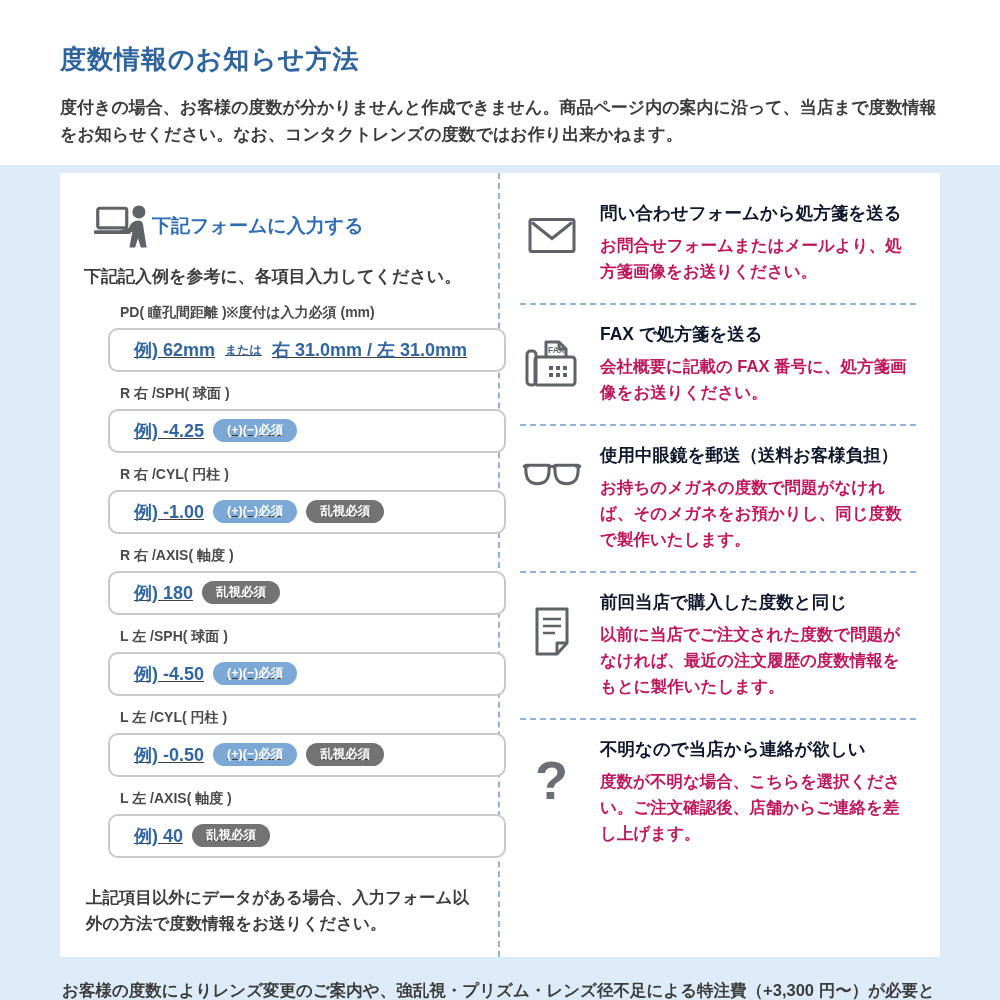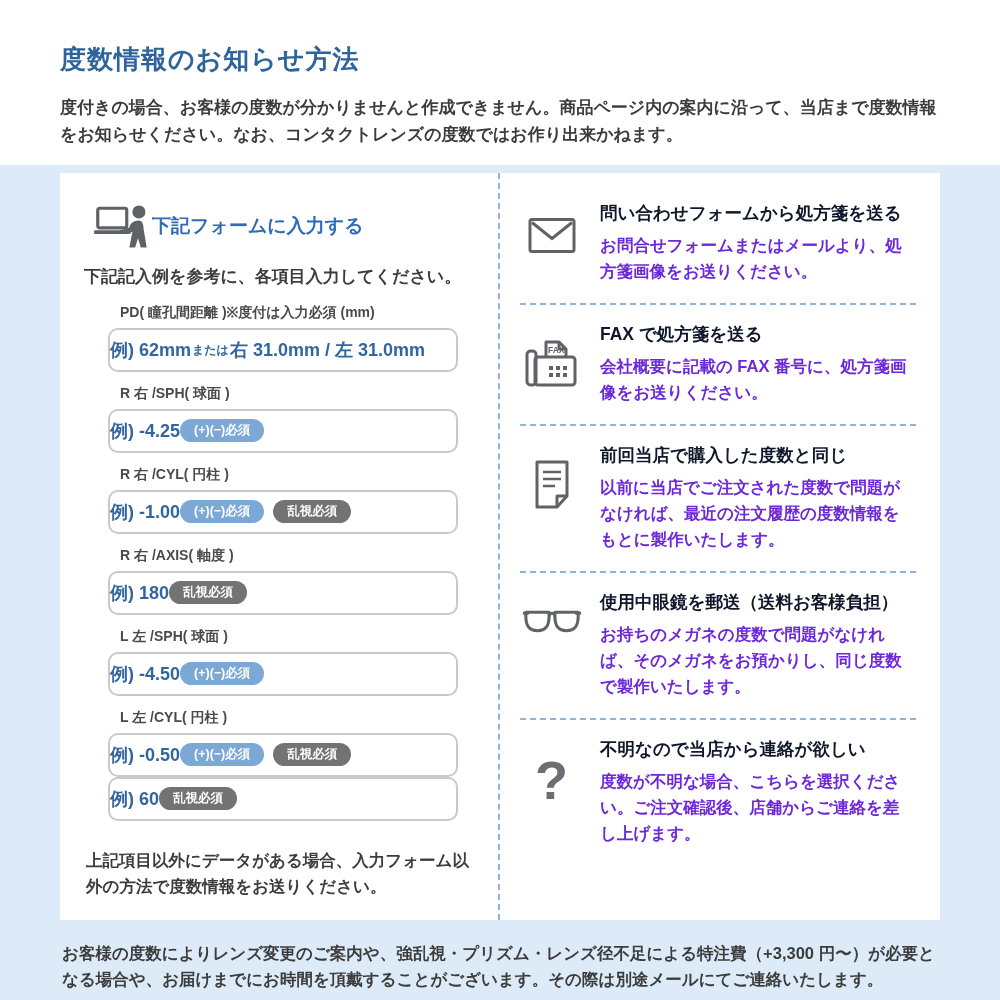--- a/index.html
+++ b/index.html
@@ -19,39 +19,39 @@
   .col-left{padding:24px 20px 20px 24px;border-right:2px dashed #8fb3d9;}
   .col-right{padding:20px 24px 16px 20px;}
 
   
   .form-header{display:flex;align-items:center;margin:6px 0 16px 10px;}
   .form-header h2{margin:0;font-size:19px;font-weight:bold;color:#2f6cb3;}
   .fh-icon svg{display:block;}
   .instruction{margin:0 0 14px 0;font-size:17px;font-weight:600;color:#3c3c3c;}
 
   .field-label{font-size:14px;font-weight:bold;color:#4a4a4a;margin:13px 0 6px 36px;}
-  .field-box{margin-left:24px;width:346px;height:40px;border:2px solid #c9c9c9;border-radius:10px;background:#fff;display:flex;align-items:center;padding:0 0;box-sizing:content-box;white-space:nowrap;}
+  .field-box{margin-left:24px;width:346px;height:40px;border:2px solid #c9c9c9;border-radius:10px;background:#fff;display:flex;align-items:center;gap:9px;padding:0 24px;box-sizing:content-box;white-space:nowrap;text-decoration:underline;}
   .ex{font-size:18px;font-weight:bold;color:#33669e;}
   .ex-note{font-size:12px;font-weight:bold;color:#33669e;margin:2px 1px 0 1px;}
   .badges{display:flex;gap:9px;align-items:flex-start;}
   .pill{border-radius:999px;color:#fff;font-weight:bold;font-size:12.5px;padding:5px 14px;line-height:1;}
   .pill.blue{background:#7ba8d5;}
   .pill.orange{background:#737373;}
 
   .outro{margin:26px 0 0 2px;font-size:16.5px;font-weight:600;line-height:1.6;color:#3c3c3c;}
 
   
   .method{display:flex;gap:16px;padding:17px 0 19px 0;}
   .method.first{padding-top:8px;}
   .method:not(.last){border-bottom:2px dashed #8fb3d9;}
   .micon{width:64px;flex:0 0 64px;display:flex;justify-content:center;align-items:flex-start;padding-top:16px;box-sizing:border-box;}
   .micon svg{display:block;}
   .mtext{flex:1;}
   .mtext h3{margin:0 0 7px 0;font-size:17.5px;font-weight:bold;color:#0f172a;}
-  .mtext p{margin:0;font-size:16.5px;font-weight:600;line-height:1.58;color:#6d28d9;}
+  .mtext p{margin:0;font-size:16.5px;font-weight:600;line-height:1.58;color:#be185d;}
 
   .footer-note{margin:0;padding:20px 2px 0 2px;font-size:16.5px;font-weight:600;line-height:1.62;color:#3c3c3c;}
 </style>
 </head>
 <body>
 
 <div class="page">
   <header class="top">
     <h1>度数情報のお知らせ方法</h1>
     <p class="intro">度付きの場合、お客様の度数が分かりませんと作成できません。商品ページ内の案内に沿って、当店まで度数情報をお知らせください。なお、コンタクトレンズの度数ではお作り出来かねます。</p>
@@ -135,22 +135,23 @@
       <span class="ex">例) -0.50</span>
 
       <span class="badges">
                   <span class="pill blue">(+)(−)必須</span>
                   <span class="pill orange">乱視必須</span>
                 </span>
     </div>
   </div>
 
   <div class="field">
-    <div class="field-box">
-      <span class="ex">例) 60</span>
+    <div class="field-label">L 左 /AXIS( 軸度 )</div>
+    <div class="field-box">
+      <span class="ex">例) 40</span>
 
       <span class="badges">
                   <span class="pill orange">乱視必須</span>
                 </span>
     </div>
   </div>
 </div>
         <p class="outro">上記項目以外にデータがある場合、入力フォーム以外の方法で度数情報をお送りください。</p>
       </section>
 
@@ -188,48 +189,48 @@
                 </svg>
               </span>
     <div class="mtext">
       <h3>FAX で処方箋を送る</h3>
       <p>会社概要に記載の FAX 番号に、処方箋画像をお送りください。</p>
     </div>
   </div>
 
   <div class="method">
     <span class="micon">
-                <svg width="44" height="52" viewBox="0 0 44 52">
-                  <path d="M7 3 H37 V37 L27 48 H7 Z" fill="none" stroke="#5f6368" stroke-width="3" stroke-linejoin="round"></path>
-                  <path d="M27 48 V37 H37" fill="none" stroke="#5f6368" stroke-width="3" stroke-linejoin="round"></path>
-                  <path d="M13 13 h18 M13 20 h18 M13 27 h12" stroke="#5f6368" stroke-width="2.6"></path>
-                </svg>
-              </span>
-    <div class="mtext">
-      <h3>前回当店で購入した度数と同じ</h3>
-      <p>以前に当店でご注文された度数で問題がなければ、最近の注文履歴の度数情報をもとに製作いたします。</p>
-    </div>
-  </div>
-
-  <div class="method">
-    <span class="micon">
                 <svg width="62" height="30" viewBox="0 0 64 30">
                   <path d="M2 7 h6" stroke="#5f6368" stroke-width="3"></path>
                   <path d="M56 7 h6" stroke="#5f6368" stroke-width="3"></path>
                   <path d="M5 6 h24 v4 c0 10 -3 15 -12 15 s-12 -5 -12 -15 z" fill="none" stroke="#5f6368" stroke-width="3.2" stroke-linejoin="round"></path>
                   <path d="M35 6 h24 v4 c0 10 -3 15 -12 15 s-12 -5 -12 -15 z" fill="none" stroke="#5f6368" stroke-width="3.2" stroke-linejoin="round"></path>
                   <path d="M29 9 q3 -4 6 0" fill="none" stroke="#5f6368" stroke-width="3"></path>
                 </svg>
               </span>
     <div class="mtext">
       <h3>使用中眼鏡を郵送（送料お客様負担）</h3>
       <p>お持ちのメガネの度数で問題がなければ、そのメガネをお預かりし、同じ度数で製作いたします。</p>
     </div>
   </div>
 
+  <div class="method">
+    <span class="micon">
+                <svg width="44" height="52" viewBox="0 0 44 52">
+                  <path d="M7 3 H37 V37 L27 48 H7 Z" fill="none" stroke="#5f6368" stroke-width="3" stroke-linejoin="round"></path>
+                  <path d="M27 48 V37 H37" fill="none" stroke="#5f6368" stroke-width="3" stroke-linejoin="round"></path>
+                  <path d="M13 13 h18 M13 20 h18 M13 27 h12" stroke="#5f6368" stroke-width="2.6"></path>
+                </svg>
+              </span>
+    <div class="mtext">
+      <h3>前回当店で購入した度数と同じ</h3>
+      <p>以前に当店でご注文された度数で問題がなければ、最近の注文履歴の度数情報をもとに製作いたします。</p>
+    </div>
+  </div>
+
   <div class="method last">
     <span class="micon">
                 <svg width="38" height="56" viewBox="0 0 38 56">
                   <text x="2" y="46" font-size="54" font-weight="bold" fill="#6b6f73" font-family="Liberation Sans, sans-serif">?</text>
                 </svg>
               </span>
     <div class="mtext">
       <h3>不明なので当店から連絡が欲しい</h3>
       <p>度数が不明な場合、こちらを選択ください。ご注文確認後、店舗からご連絡を差し上げます。</p>
     </div>

